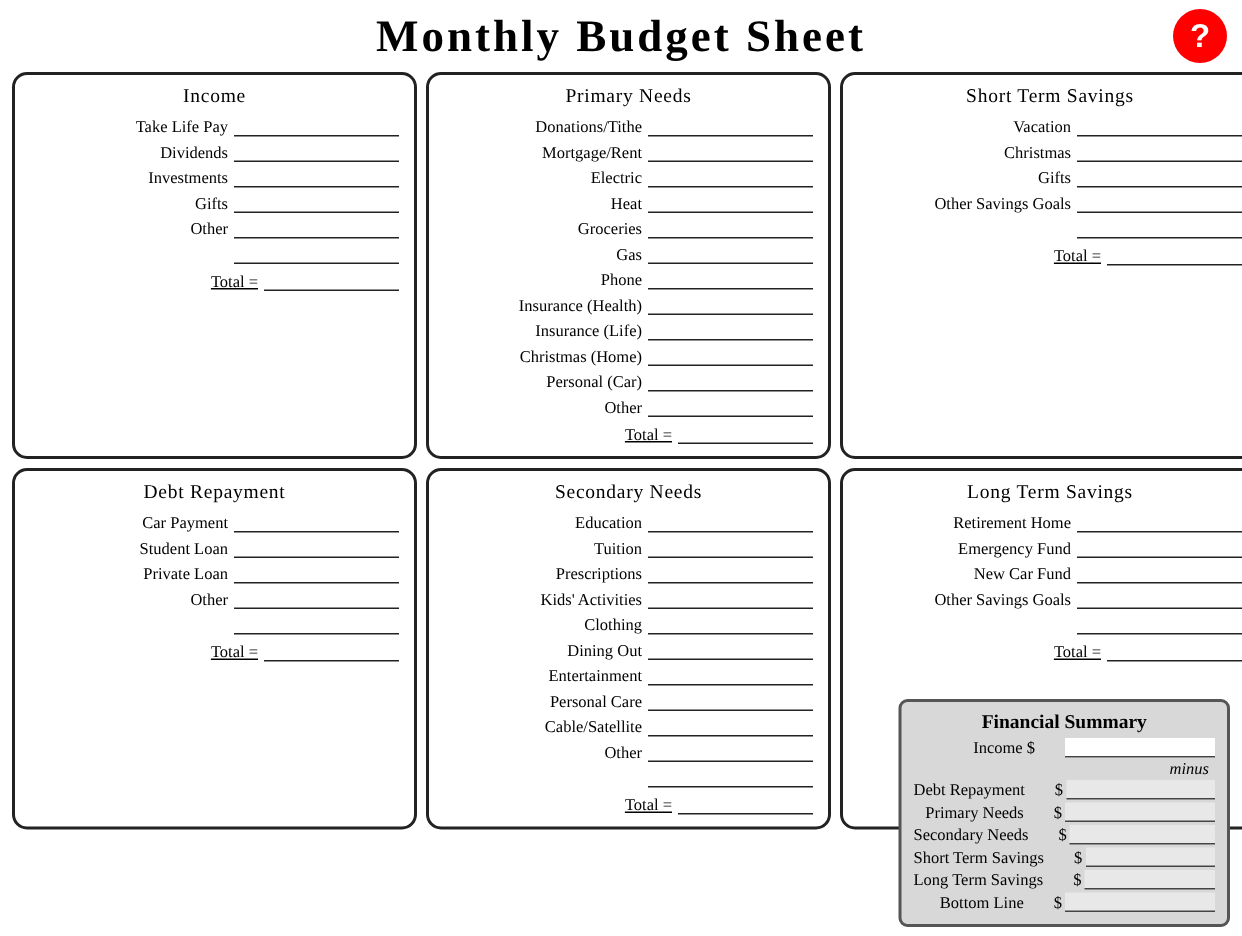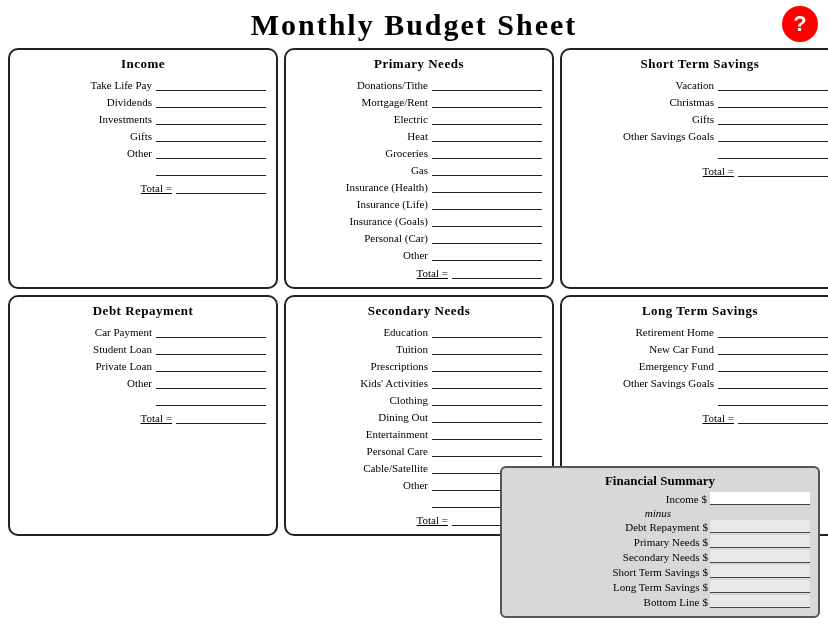--- a/index.html
+++ b/index.html
@@ -27,21 +27,21 @@
       gap: 6px;
       padding: 0 8px 6px 8px;
     }
     .box {
       border: 2px solid #222;
       border-radius: 10px;
       padding: 6px 10px 8px 10px;
     }
     .box-title {
       text-align: center;
-      font-weight: bold;
+      font-weight: normal;
       font-size: 13px;
       margin-bottom: 5px;
       letter-spacing: 0.5px;
     }
     .line-row {
       display: flex;
       align-items: flex-end;
       margin-bottom: 3px;
       justify-content: flex-end;
     }
@@ -84,60 +84,60 @@
     
     .secondary-box { grid-column: 2; grid-row: 2; }
     
     .long-savings-box { grid-column: 3; grid-row: 2; }
 
     
     .financial-summary {
       position: absolute;
       right: 8px;
       bottom: 6px;
-      width: 320px;
+      width: 221px;
       border: 2.5px solid #555;
       border-radius: 6px;
       background: #d8d8d8;
       padding: 5px 8px 6px 8px;
     }
     .fs-title {
       text-align: center;
       font-weight: bold;
       font-size: 13px;
       margin-bottom: 3px;
     }
     .fs-row {
       display: flex;
       align-items: flex-end;
       margin-bottom: 2px;
       justify-content: flex-end;
     }
     .fs-label {
       text-align: center;
-      margin-right: 3px;
+      margin-right: 20px;
       white-space: nowrap;
     }
     .fs-dollar {
       margin-right: 2px;
     }
     .fs-line {
       border-bottom: 1px solid #444;
       width: 100px;
       height: 13px;
       background: #e8e8e8;
     }
     .fs-line-income {
       background: #fff;
       border-bottom: 1px solid #444;
       width: 100px;
       height: 13px;
     }
     .fs-minus {
-      text-align: center;
+      text-align: right;
       font-style: italic;
       font-size: 11px;
       margin-bottom: 1px;
       padding-right: 4px;
     }
 
     
     .help-icon {
       position: absolute;
       top: 6px;
@@ -221,29 +221,33 @@
     </div>
     <div class="line-row">
       <span class="line-label">Groceries</span>
       <div class="underline"></div>
     </div>
     <div class="line-row">
       <span class="line-label">Gas</span>
       <div class="underline"></div>
     </div>
     <div class="line-row">
+      <span class="line-label">Phone</span>
+      <div class="underline"></div>
+    </div>
+    <div class="line-row">
       <span class="line-label">Insurance (Health)</span>
       <div class="underline"></div>
     </div>
     <div class="line-row">
       <span class="line-label">Insurance (Life)</span>
       <div class="underline"></div>
     </div>
     <div class="line-row">
-      <span class="line-label">Insurance (Goals)</span>
+      <span class="line-label">Christmas (Home)</span>
       <div class="underline"></div>
     </div>
     <div class="line-row">
       <span class="line-label">Personal (Car)</span>
       <div class="underline"></div>
     </div>
     <div class="line-row">
       <span class="line-label">Other</span>
       <div class="underline"></div>
     </div>
@@ -358,25 +362,25 @@
     </div>
   </div>
 
   <div class="box long-savings-box">
     <div class="box-title">Long Term Savings</div>
     <div class="line-row">
       <span class="line-label">Retirement Home</span>
       <div class="underline"></div>
     </div>
     <div class="line-row">
+      <span class="line-label">Emergency Fund</span>
+      <div class="underline"></div>
+    </div>
+    <div class="line-row">
       <span class="line-label">New Car Fund</span>
-      <div class="underline"></div>
-    </div>
-    <div class="line-row">
-      <span class="line-label">Emergency Fund</span>
       <div class="underline"></div>
     </div>
     <div class="line-row">
       <span class="line-label">Other Savings Goals</span>
       <div class="underline"></div>
     </div>
     <div class="line-row">
       <div class="underline"></div>
     </div>
     <div class="total-row">

